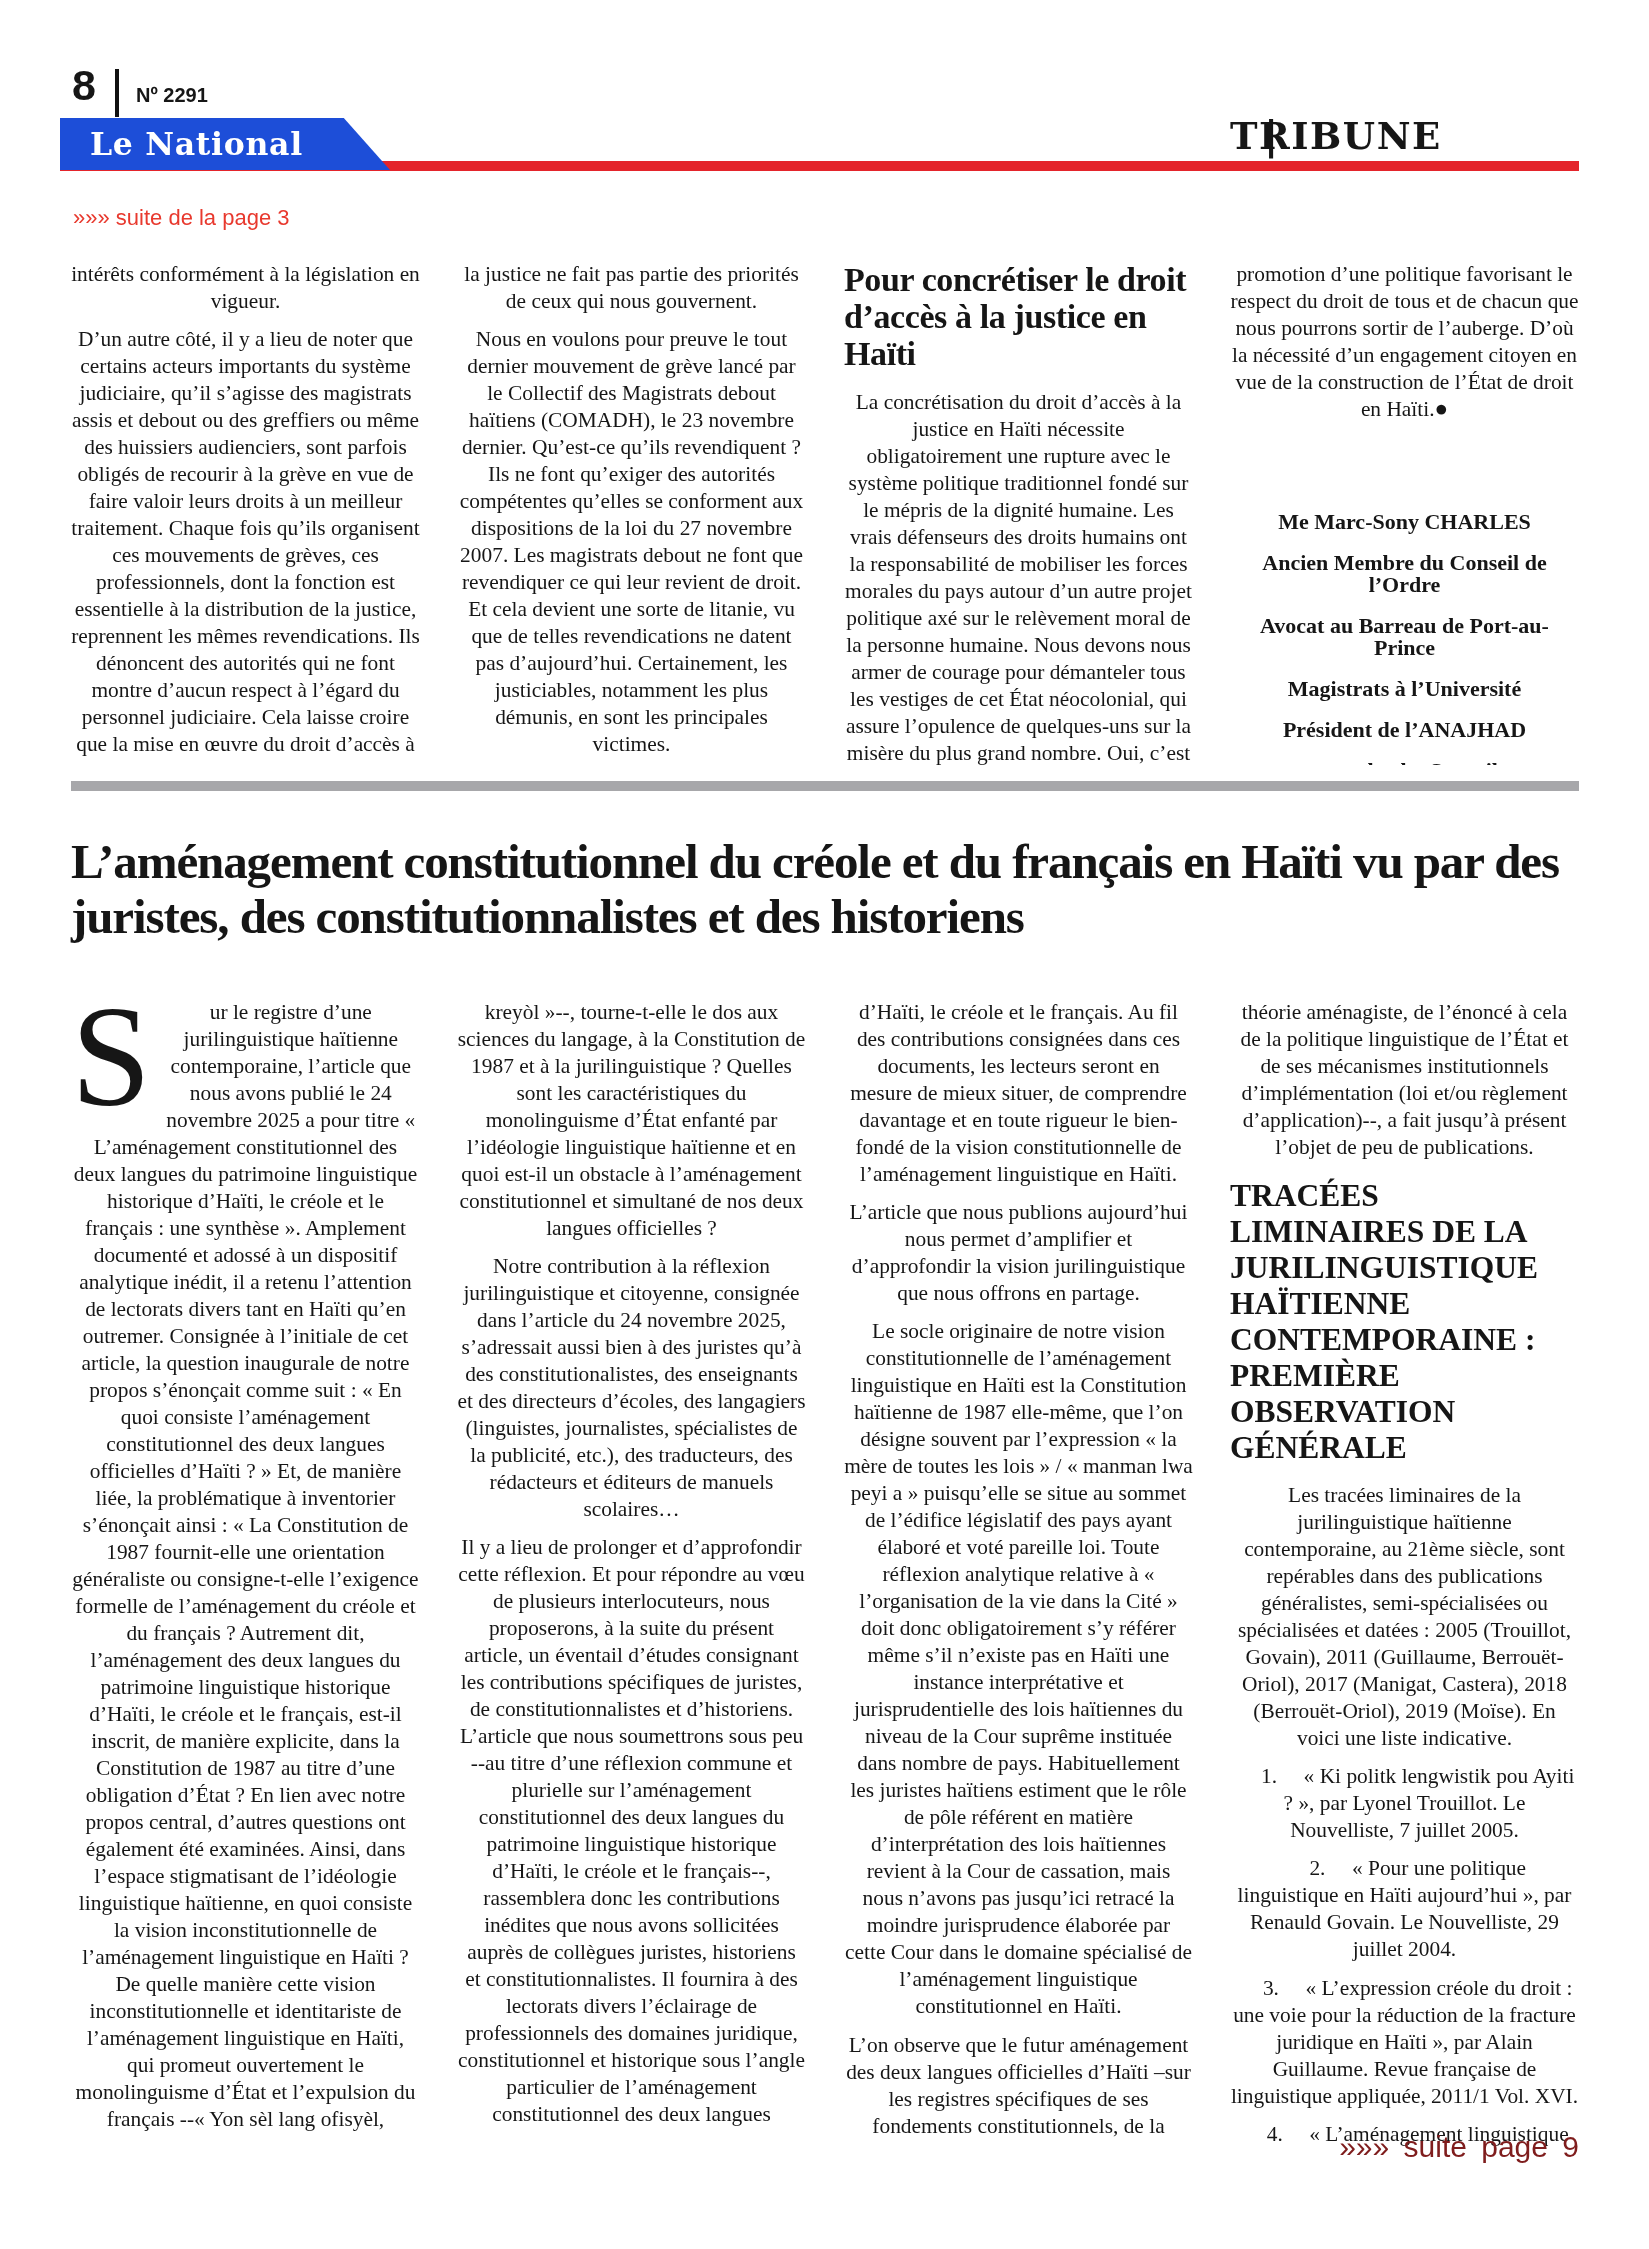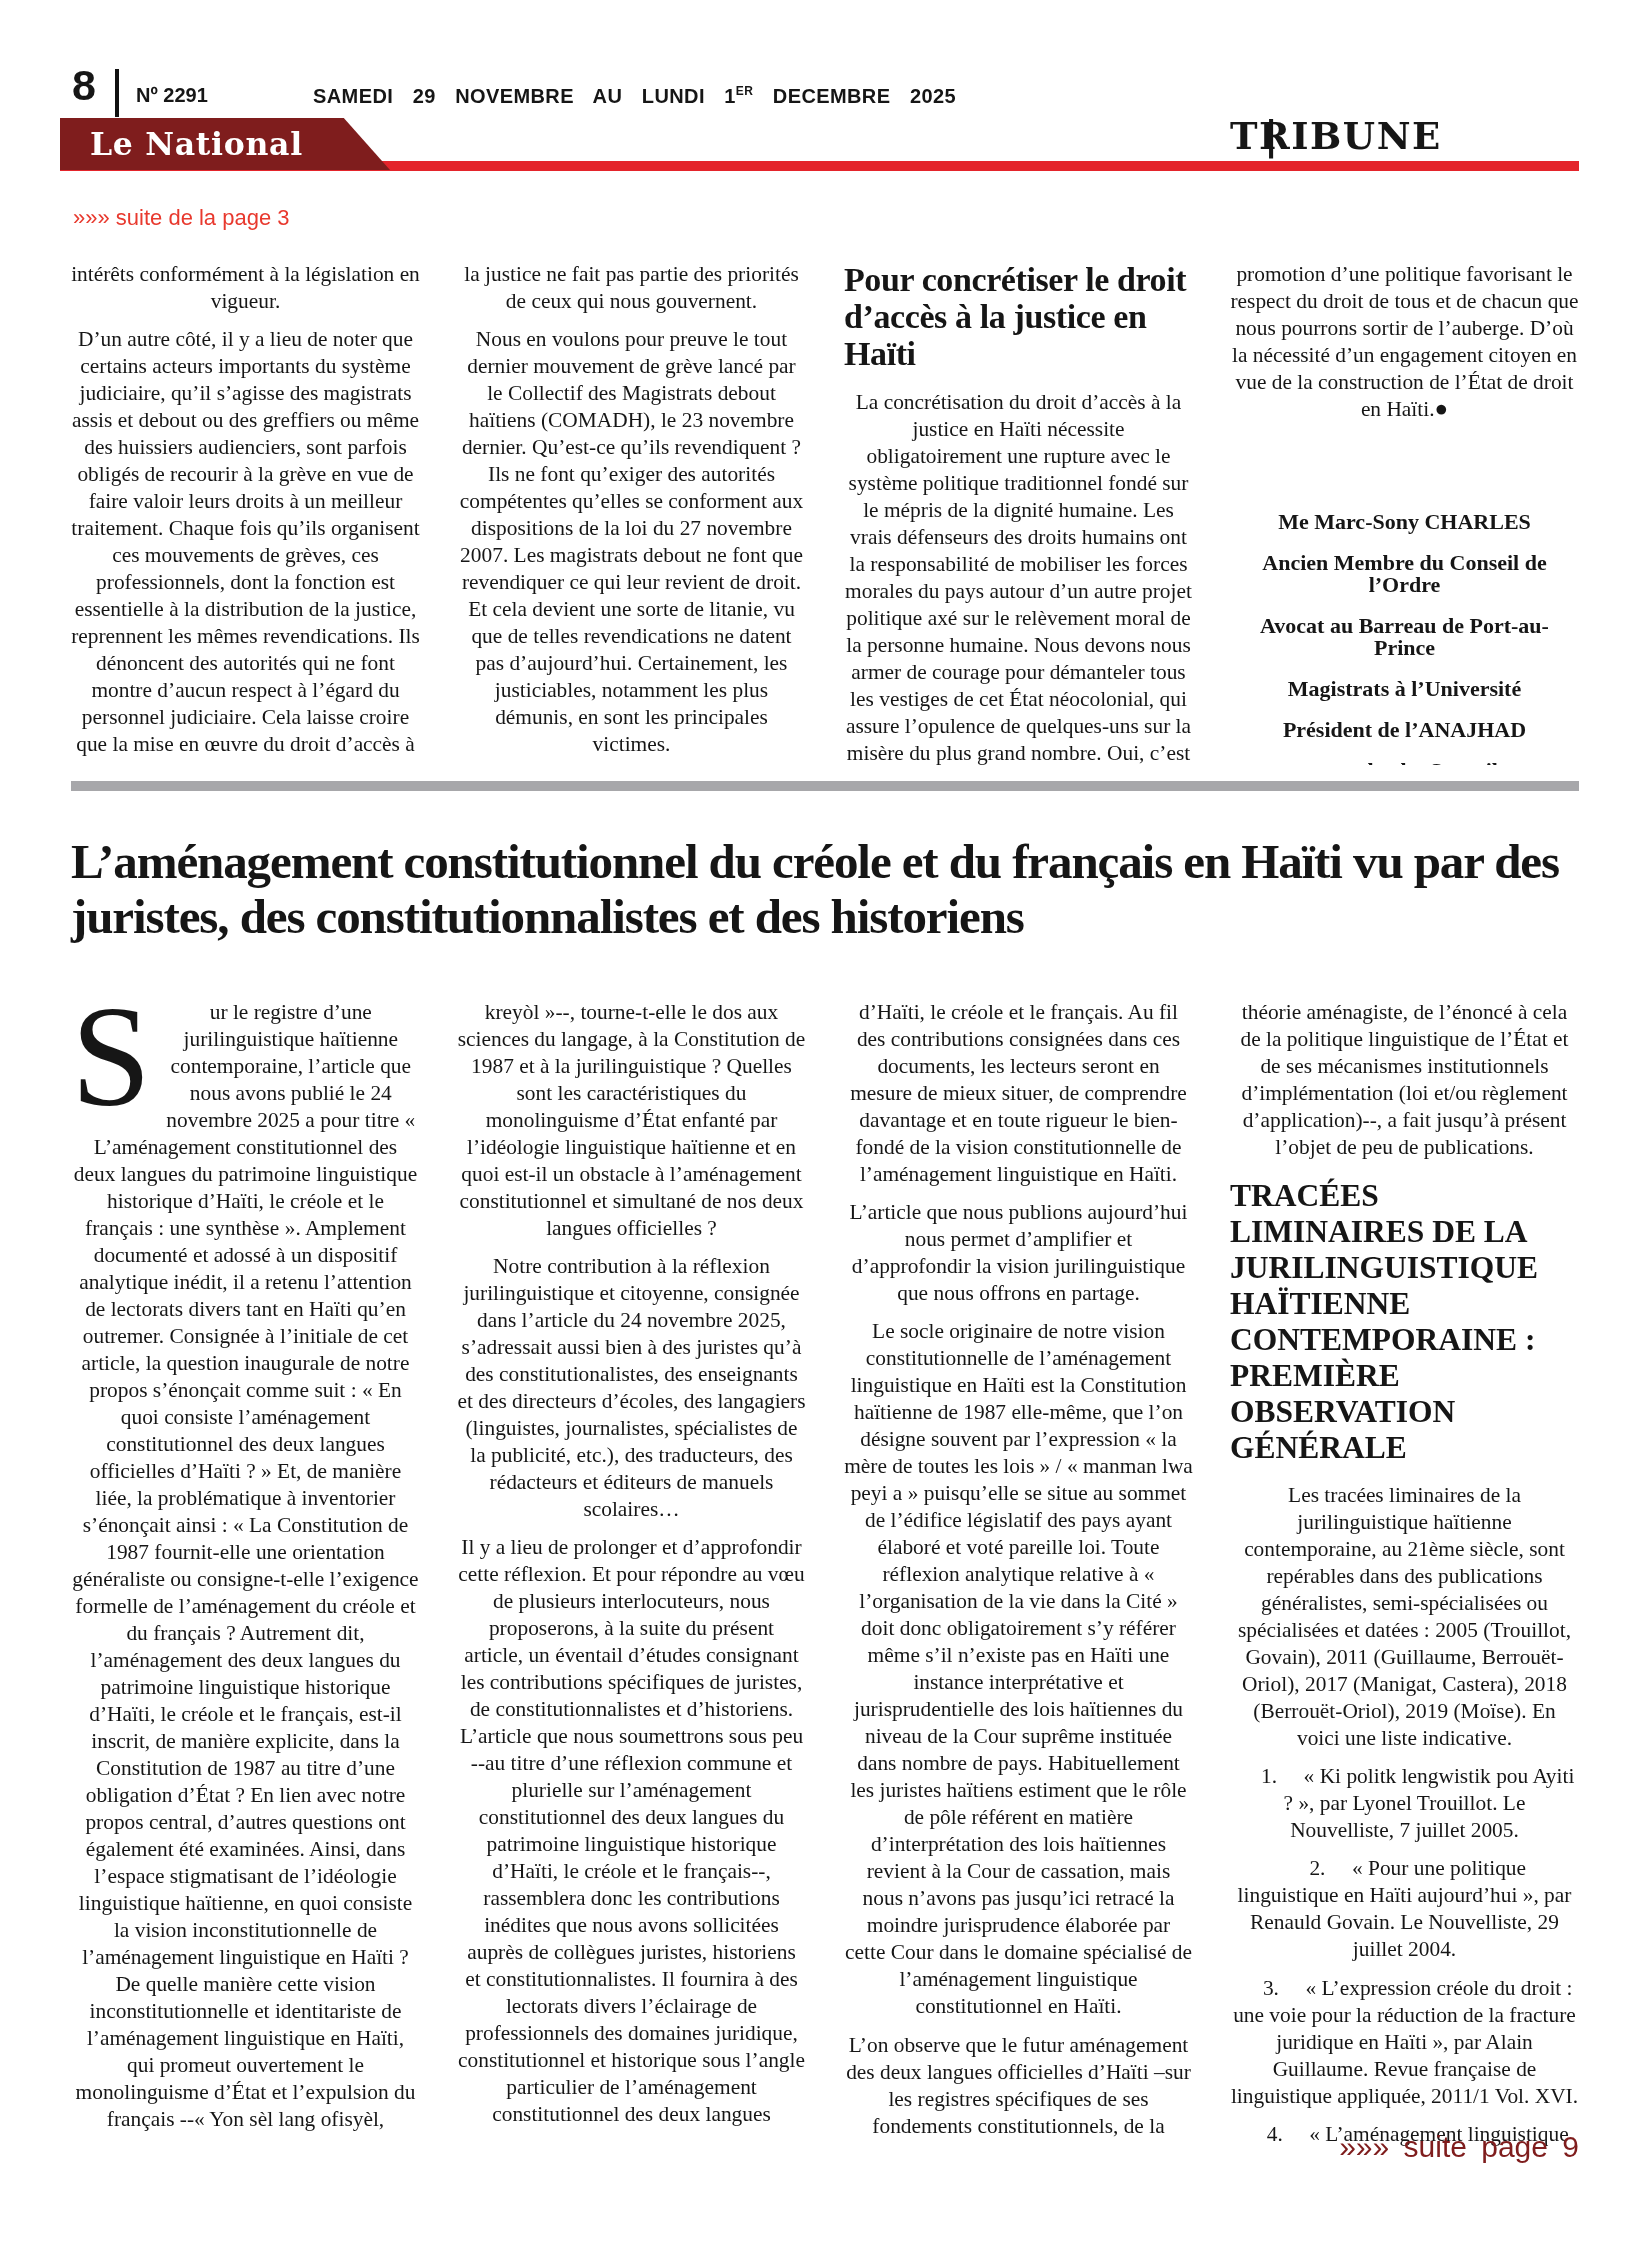--- a/index.html
+++ b/index.html
@@ -8,21 +8,21 @@
 
   
   .pgnum{position:absolute;left:72px;top:64px;font-family:"Liberation Sans",sans-serif;
          font-weight:700;font-size:43px;line-height:43px;}
   .pgbar{position:absolute;left:115px;top:69px;width:3.7px;height:48px;background:#111;}
   .issue{position:absolute;left:136px;top:84px;font-family:"Liberation Sans",sans-serif;
          font-weight:700;font-size:20px;}
   .date{position:absolute;left:313px;top:84px;font-family:"Liberation Sans",sans-serif;
         font-weight:700;font-size:20px;word-spacing:13.5px;letter-spacing:0.4px;}
   .date sup{font-size:12px;}
-  .brand-banner{position:absolute;left:60px;top:118px;width:330px;height:52px;background:#7f1d1d;
+  .brand-banner{position:absolute;left:60px;top:118px;width:330px;height:52px;background:#1d4ed8;
         clip-path:polygon(0 0,86% 0,100% 100%,0 100%);}
   .brand-banner span{display:block;padding:6.7px 0 0 30px;color:#fff;font-family:"DejaVu Serif",serif;
         font-weight:700;font-size:31.5px;letter-spacing:0.7px;}
   .red-strip{position:absolute;left:60px;top:161px;width:1519px;height:9.7px;background:#e4242b;}
   .trib-sep{position:absolute;left:1264px;top:114px;font-family:"DejaVu Serif",serif;
         font-weight:700;font-size:39px;line-height:42px;}
   .tribune{position:absolute;left:1230px;width:349px;top:114px;text-align:left;
         font-family:"DejaVu Serif",serif;font-weight:700;font-size:37px;letter-spacing:1.5px;}
   .suite-top{position:absolute;left:73px;top:205px;color:#e8392e;
         font-family:"Liberation Sans",sans-serif;font-size:22px;}
@@ -51,21 +51,20 @@
   .list-item .li-num{display:inline-block;width:69px;}
 </style>
 </head>
 <body>
 
 <div class="sheet">
 
   <div class="pgnum">8</div>
   <div class="pgbar"></div>
   <div class="issue">Nº 2291</div>
-  <div class="date"><span>SAMEDI 29 NOVEMBRE AU LUNDI 1</span><sup>ER</sup><span> DECEMBRE 2025</span></div>
 
   <div class="red-strip"></div>
   <div class="brand-banner">
       <span>Le National</span>
     </div>
   <div class="trib-sep">|</div>
   <div class="tribune">TRIBUNE</div>
 
   <div class="suite-top">»»» suite de la page 3</div>
 

